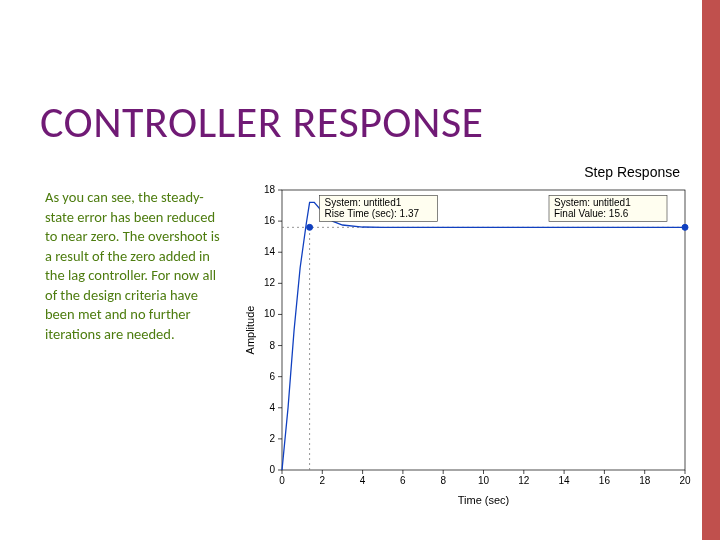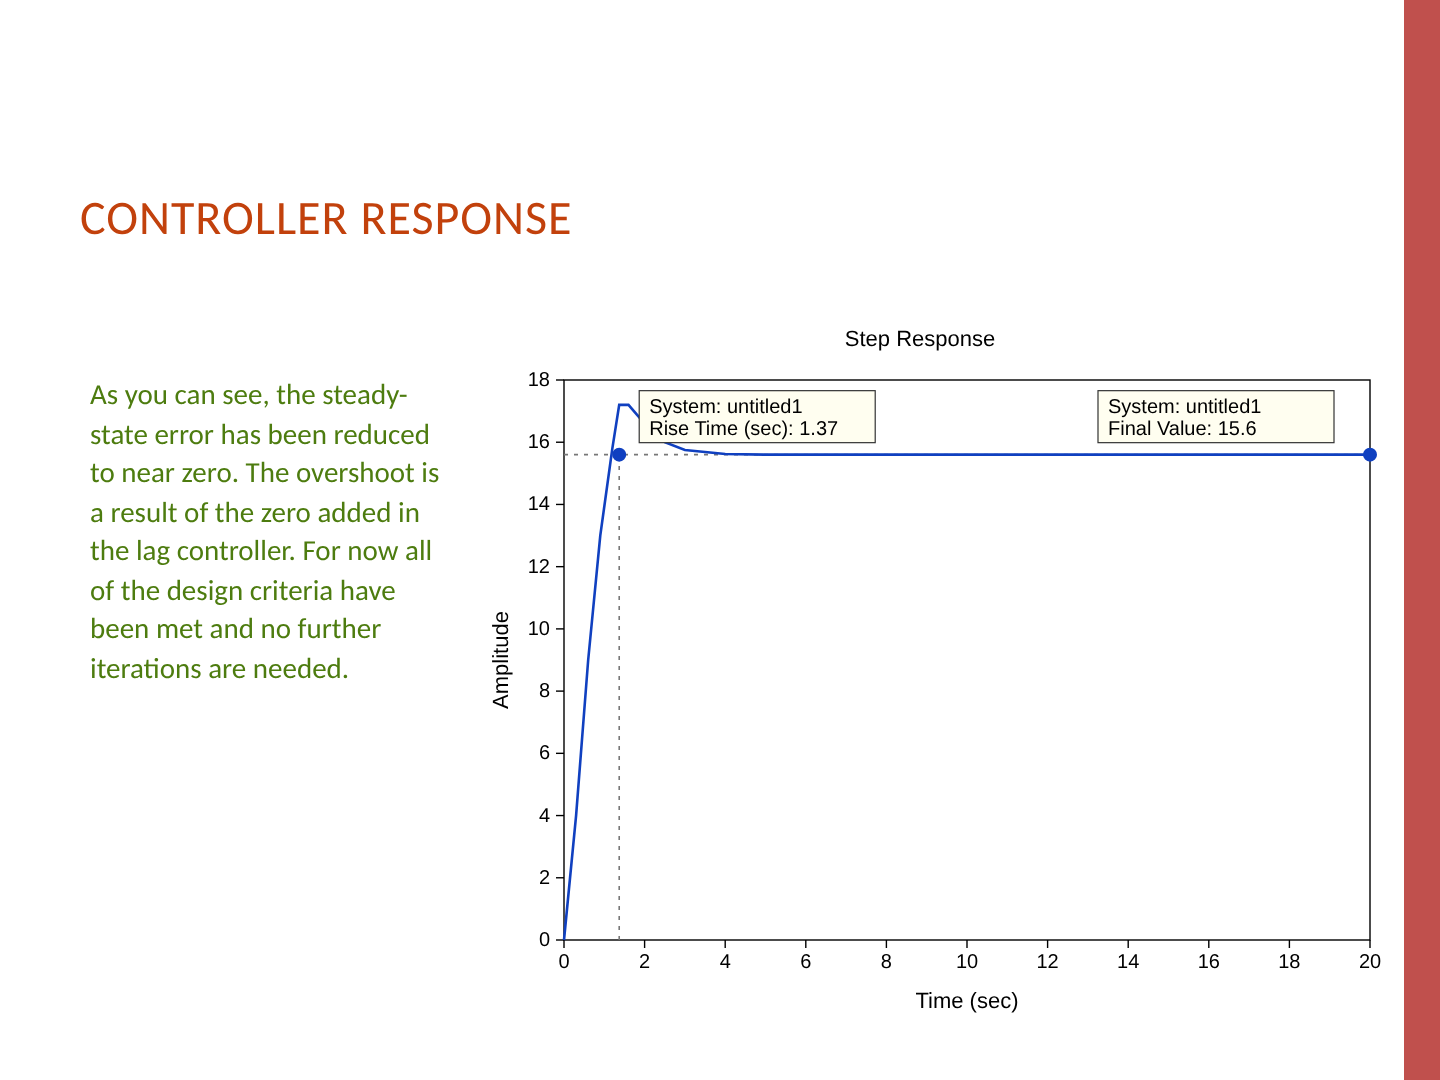--- a/index.html
+++ b/index.html
@@ -1,23 +1,23 @@
 <!DOCTYPE html>
 <html><head>
 <meta charset="utf-8">
 <style>
   * { box-sizing: border-box; margin: 0; padding: 0; }
   html, body { width: 720px; height: 540px; font-family: Calibri, Arial, sans-serif; background: #fff; }
   .slide { position: relative; width: 720px; height: 540px; background: #fff; }
   .redbar { position: absolute; right: 0; top: 0; width: 18px; height: 540px; background: #c0504d; }
-  .title { position: absolute; top: 95px; left: 40px; font-size: 24px; letter-spacing: 0.5px; color: #c2410c; font-weight: 400; }
+  .title { position: absolute; top: 95px; left: 40px; font-size: 44px; letter-spacing: 0.5px; color: #701a75; font-weight: 400; }
   .body-text { position: absolute; top: 188px; left: 45px; width: 175px; font-size: 14.5px; line-height: 1.35; color: #4d7c0f; }
   .chart { position: absolute; top: 170px; left: 240px; width: 455px; height: 340px; }
   .chart svg { display: block; }
-  .chart-title { position: absolute; top: -6px; left: 0; width: 440px; text-align: center; font-size: 11px; font-family: Arial, sans-serif; }
+  .chart-title { position: absolute; top: -6px; left: 0; width: 440px; text-align: right; font-size: 14px; font-family: Arial, sans-serif; }
   .trace { fill: none; stroke: #1040c0; stroke-width: 1.3; }
   .dashed { stroke: #777; stroke-width: 0.8; stroke-dasharray: 2 3; fill: none; }
   .marker { fill: #1040c0; stroke: #1040c0; }
   .annot-box { fill: #fffef0; stroke: #333; stroke-width: 0.6; }
   .annot-text { font-size: 10px; font-family: Arial, sans-serif; fill: #000; }
   .axis-label { font-size: 11px; font-family: Arial, sans-serif; fill: #000; }
 </style>
 </head>
 <body>
 

